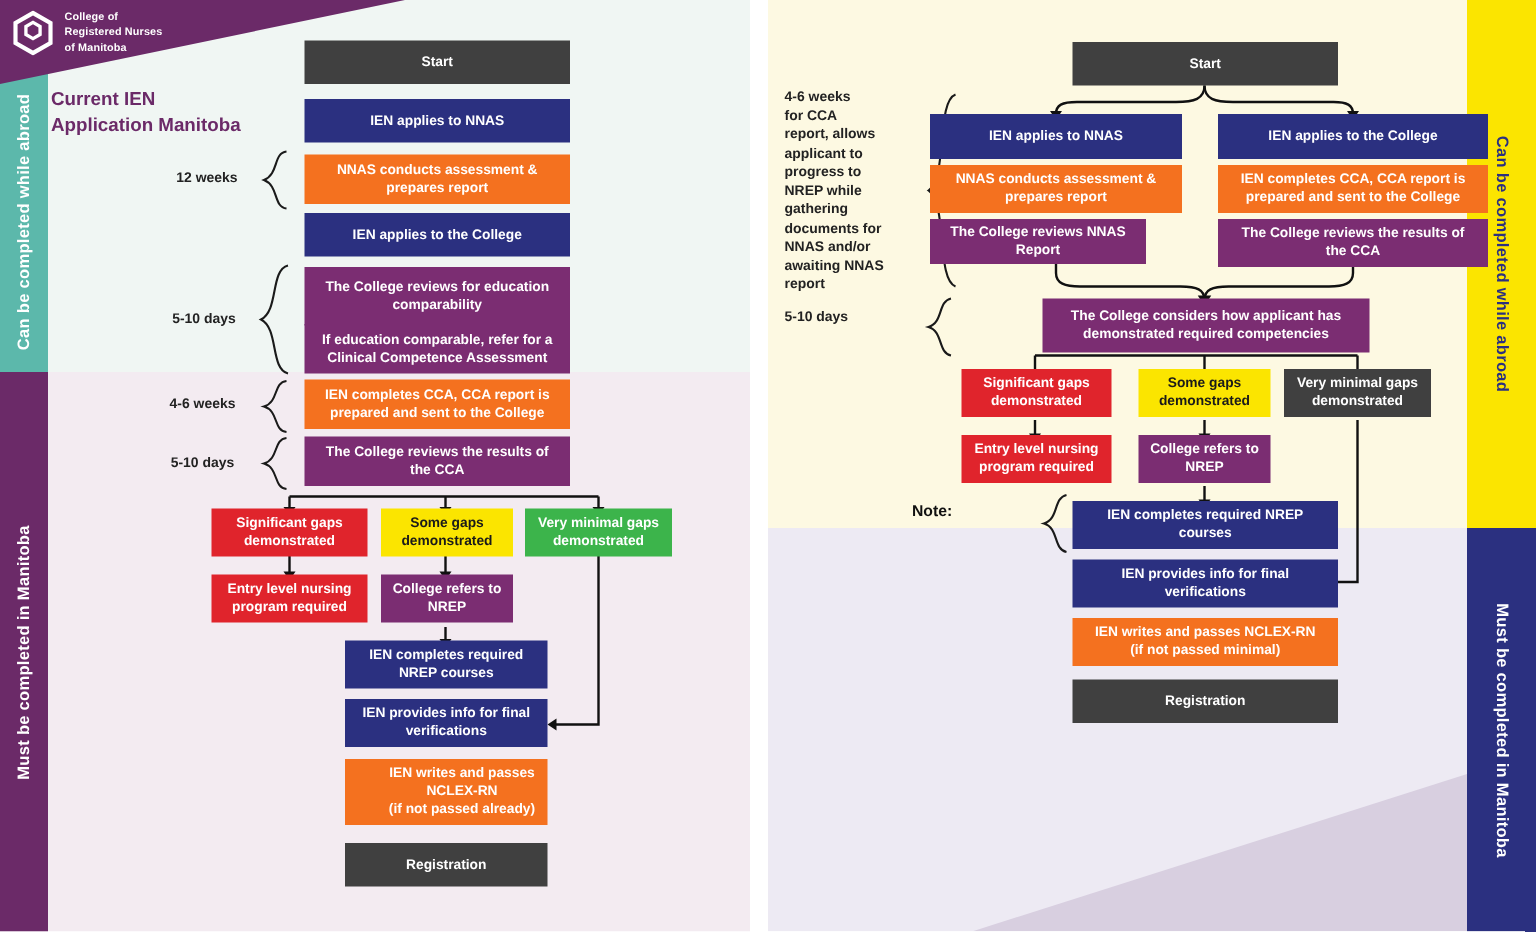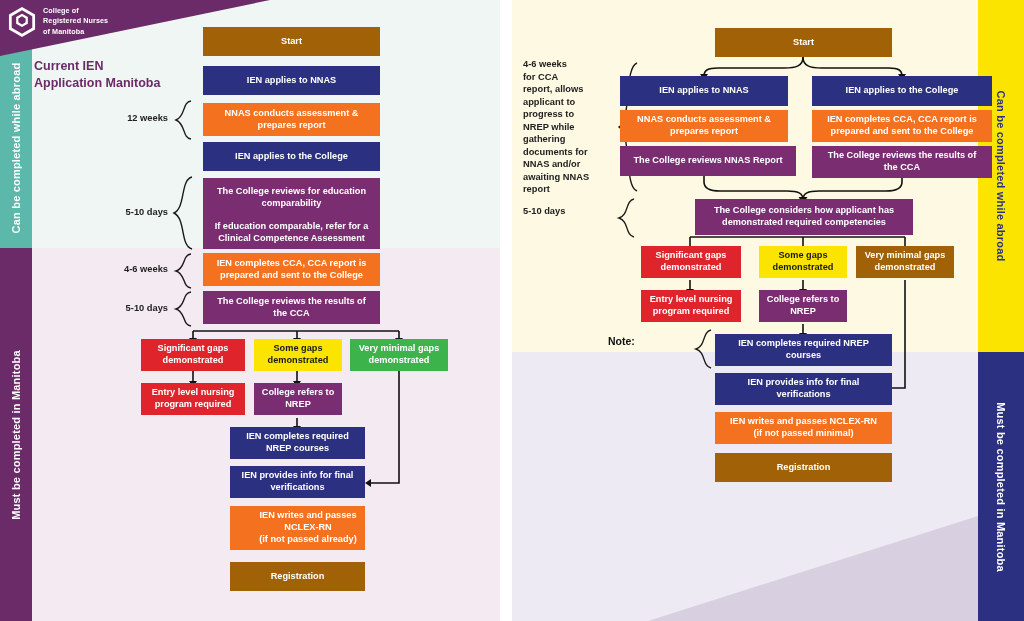--- a/index.html
+++ b/index.html
@@ -73,34 +73,34 @@
     font-size:12.5px; line-height:1.32; white-space:pre-line;
   }
   #title-left  { left:34px;  top:58px; }
 
   
   .box {
     position:absolute; display:flex; align-items:center; justify-content:center;
     text-align:center; color:#ffffff; font-size:9.2px; line-height:1.28;
     font-weight:600; padding:2px 4px; white-space:pre-line;
   }
-  .c-teal   { background:#a16207; }
+  .c-teal   { background:#404040; }
   .c-navy   { background:#2b3080; }
   .c-orange { background:#f4711f; }
   .c-purple { background:#7b2d72; }
   .c-red    { background:#e0242c; }
   .c-yellow { background:#fbe500; color:#1a1a1a; }
   .c-green  { background:#3cb44b; }
 
   
   .tlabel {
     position:absolute; color:#222222; font-size:9.3px; font-weight:bold;
     line-height:1.35; white-space:pre-line;
   }
-  .tlabel.right-al { text-align:right; }
+  .tlabel.right-al { text-align:center; }
 
   
   .brace { position:absolute; }
 
   
   .conn { position:absolute; left:0; top:0; width:100%; height:100%;
           pointer-events:none; }
 
   
   .note-head {
@@ -310,21 +310,21 @@
     <div class="box c-teal" style="left:203px; top:28px;  width:177px; height:29px;">Start</div>
 
     <div class="box c-navy" style="left:108px; top:76px;  width:168px; height:30px;">IEN applies to NNAS</div>
     <div class="box c-navy" style="left:300px; top:76px;  width:180px; height:30px;">IEN applies to the College</div>
 
     <div class="box c-orange" style="left:108px; top:110px; width:168px; height:32px;">NNAS conducts assessment &amp;
 prepares report</div>
     <div class="box c-orange" style="left:300px; top:110px; width:180px; height:32px;">IEN completes CCA, CCA report is
 prepared and sent to the College</div>
 
-    <div class="box c-purple" style="left:108px; top:146px; width:176px; height:30px;">The College reviews NNAS Report</div>
+    <div class="box c-purple" style="left:108px; top:146px; width:144px; height:30px;">The College reviews NNAS Report</div>
     <div class="box c-purple" style="left:300px; top:146px; width:180px; height:32px;">The College reviews the results of
 the CCA</div>
 
     <div class="box c-purple" style="left:183px; top:199px; width:218px; height:36px;">The College considers how applicant has
 demonstrated required competencies</div>
 
     <div class="box c-red" style="left:129px; top:246px; width:100px; height:32px;">Significant gaps
 demonstrated</div>
     <div class="box c-yellow" style="left:247px; top:246px; width:88px;  height:32px;">Some gaps
 demonstrated</div>

